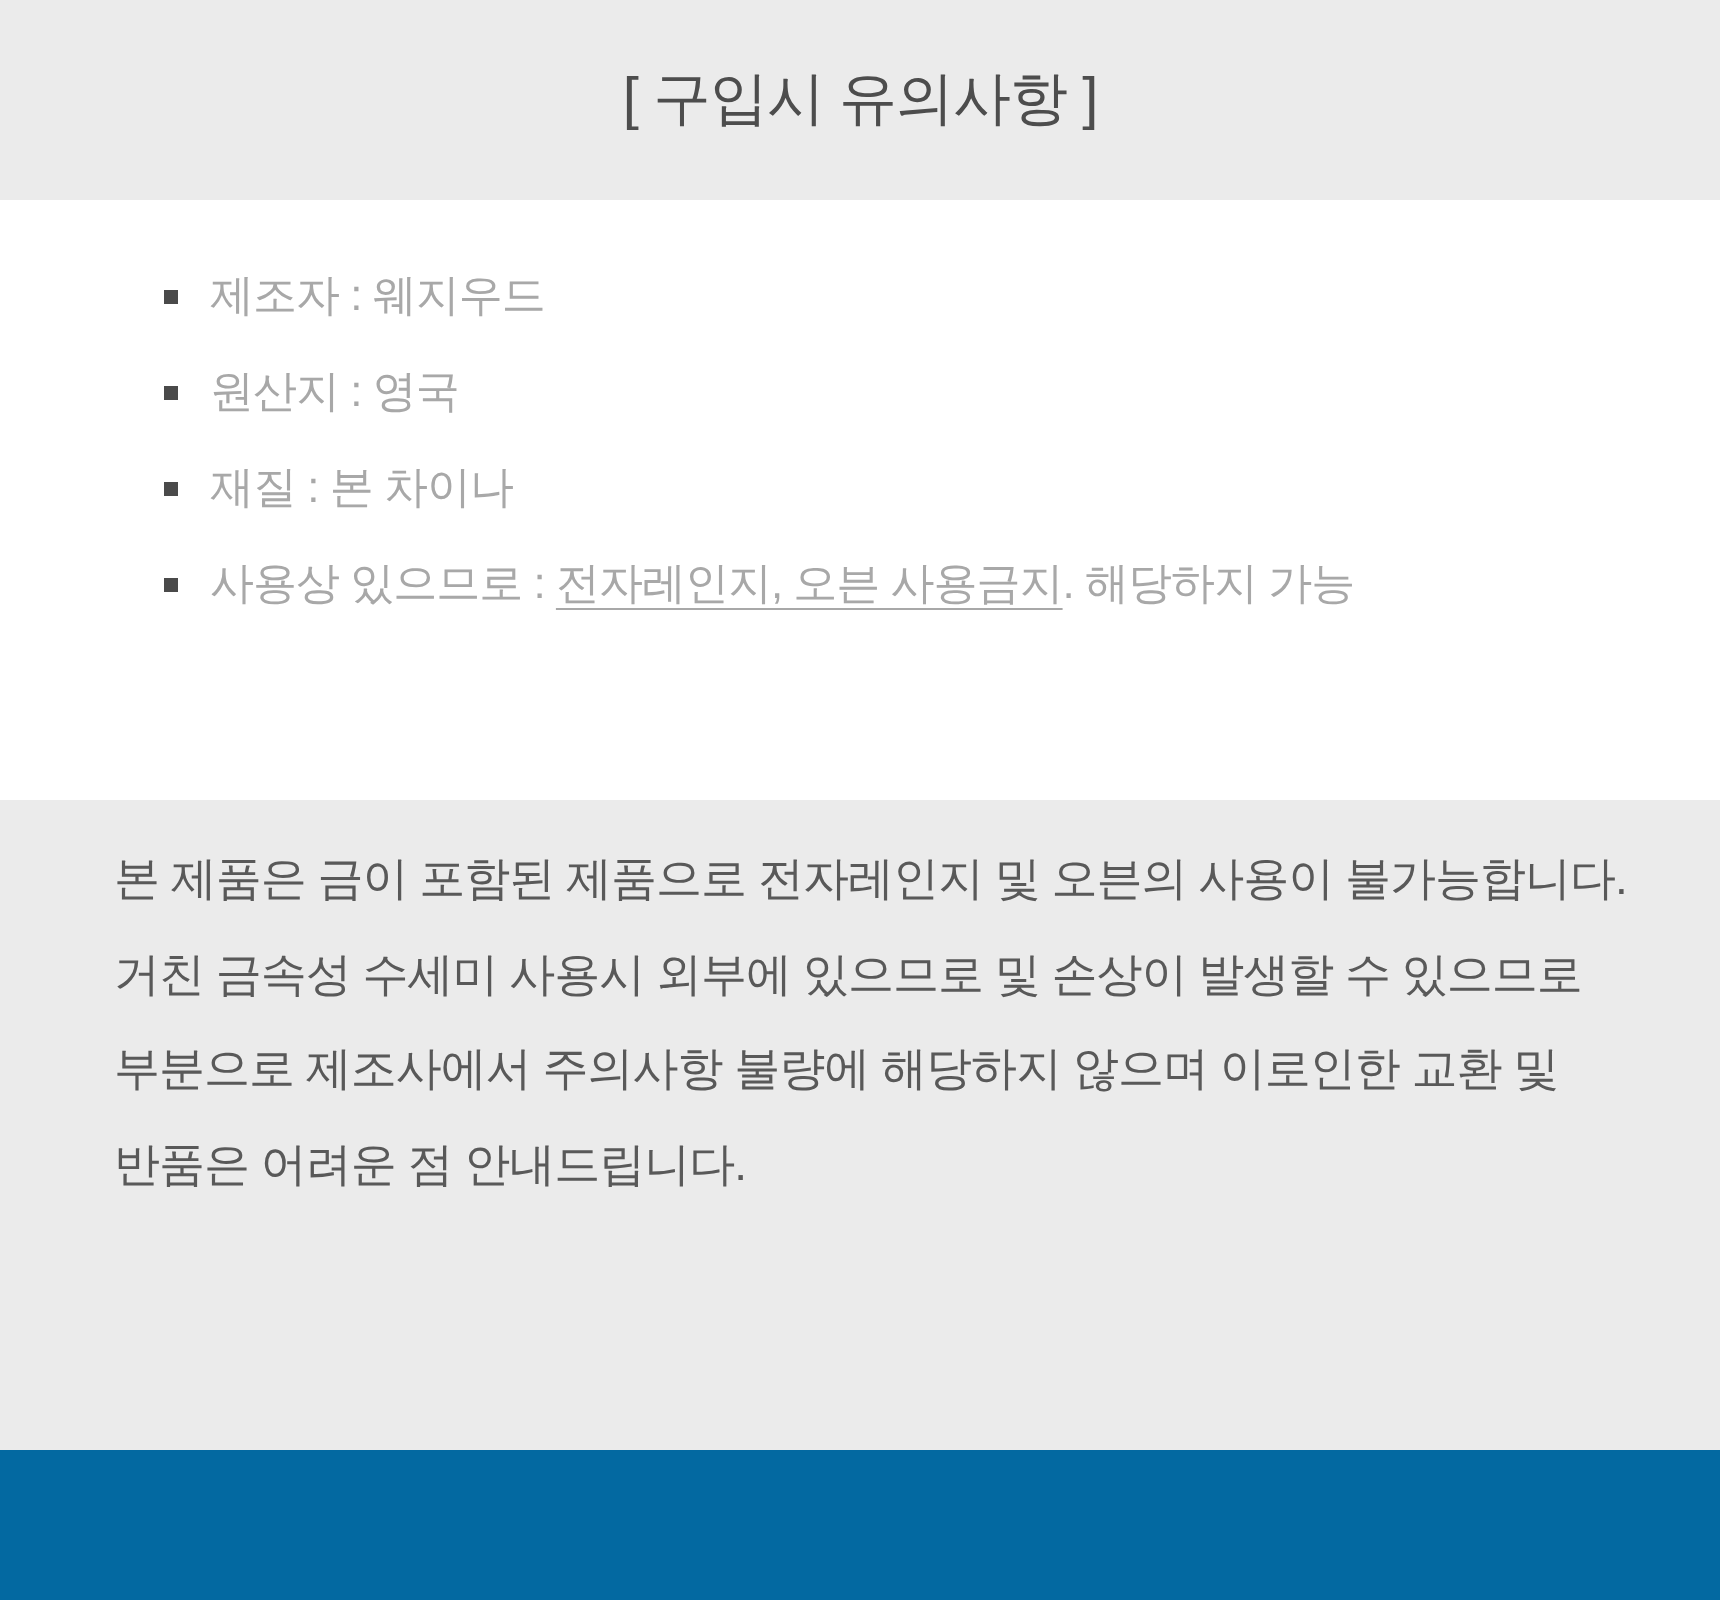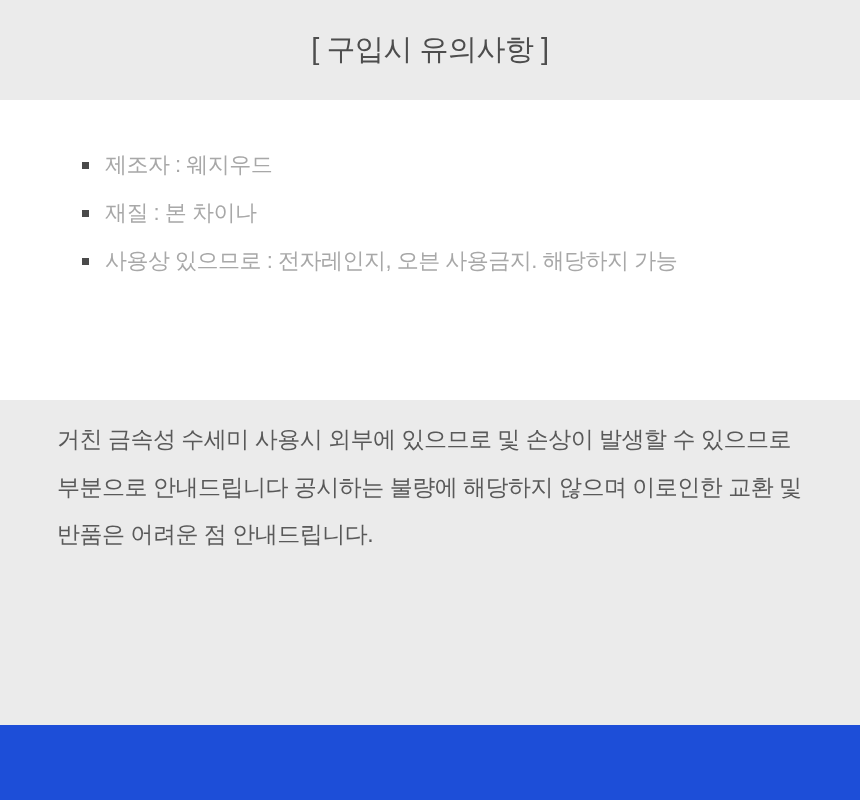--- a/index.html
+++ b/index.html
@@ -3,21 +3,21 @@
 <meta charset="utf-8">
 <style>
   * { margin: 0; padding: 0; box-sizing: border-box; }
   html, body {
     width: 860px;
     height: 800px;
     background: #ffffff;
     font-family: "Liberation Sans", "DejaVu Sans", sans-serif;
     overflow: hidden;
   }
-  .page { width: 860px; height: 800px; background: #1d4ed8; }
+  .page { width: 860px; height: 800px; background: #0369a1; }
 
   
   .banner {
     width: 860px;
     height: 100px;
     background: #ebebeb;
     display: flex;
     align-items: center;
     justify-content: center;
   }
@@ -25,41 +25,42 @@
     font-size: 29px;
     font-weight: 500;
     color: #4d4d4d;
     letter-spacing: -0.5px;
   }
 
   
   .info-section {
     width: 860px;
     height: 300px;
-    padding: 41px 0 0 82px;
+    padding: 24px 0 0 82px;
     background: #ffffff;
   }
   .info-list { list-style: none; }
   .info-list li {
     height: 48px;
     display: flex;
     align-items: center;
     font-size: 22px;
     color: #a8a8a8;
     letter-spacing: -0.5px;
   }
   .bullet {
     display: inline-block;
     width: 7px;
     height: 7px;
     background: #4a4a4a;
     margin-right: 16px;
     flex: 0 0 auto;
   }
   .underlined {
+    text-decoration: underline;
     text-underline-offset: 5px;
     text-decoration-thickness: 1px;
   }
 
   
   .notice-section {
     width: 860px;
     height: 325px;
     background: #ebebeb;
     padding: 16px 50px 0 57px;
@@ -82,28 +83,33 @@
   </div>
 
   <div class="info-section">
     <ul class="info-list">
       <li>
         <span class="bullet"></span>
         <span>제조자 : 웨지우드</span>
       </li>
       <li>
         <span class="bullet"></span>
+        <span>원산지 : 영국</span>
+      </li>
+      <li>
+        <span class="bullet"></span>
         <span>재질 : 본 차이나</span>
       </li>
       <li>
         <span class="bullet"></span>
         <span><span>사용상 있으므로 : </span><span class="underlined">전자레인지, 오븐 사용금지</span><span>. 해당하지 가능</span></span>
       </li>
     </ul>
   </div>
 
   <div class="notice-section">
+    <div class="notice-line">본 제품은 금이 포함된 제품으로 전자레인지 및 오븐의 사용이 불가능합니다.</div>
     <div class="notice-line">거친 금속성 수세미 사용시 외부에 있으므로 및 손상이 발생할 수 있으므로</div>
-    <div class="notice-line">부분으로 안내드립니다 공시하는 불량에 해당하지 않으며 이로인한 교환 및</div>
+    <div class="notice-line">부분으로 제조사에서 주의사항 불량에 해당하지 않으며 이로인한 교환 및</div>
     <div class="notice-line">반품은 어려운 점 안내드립니다.</div>
   </div>
 
 </div>
 
 </body></html>

